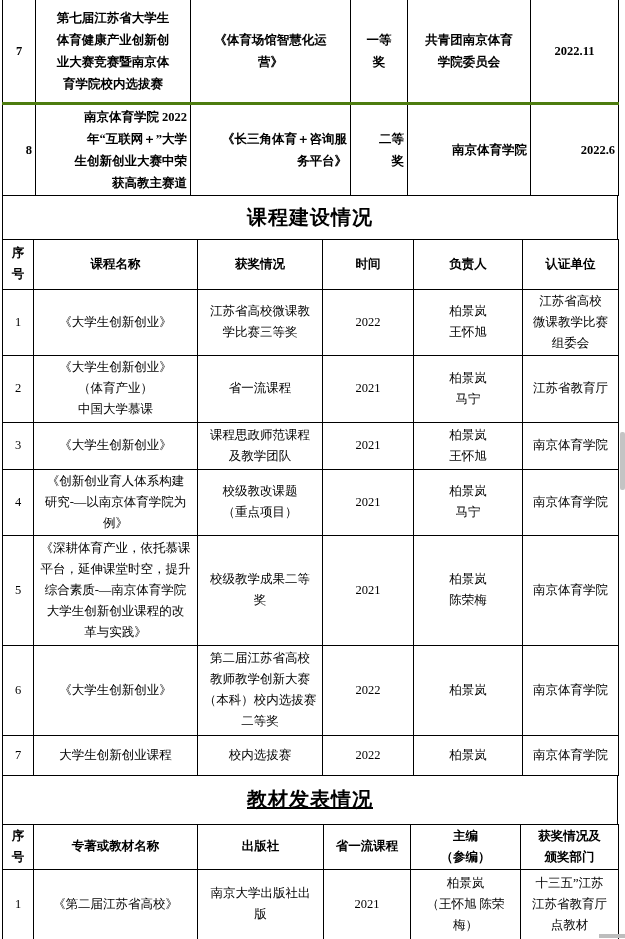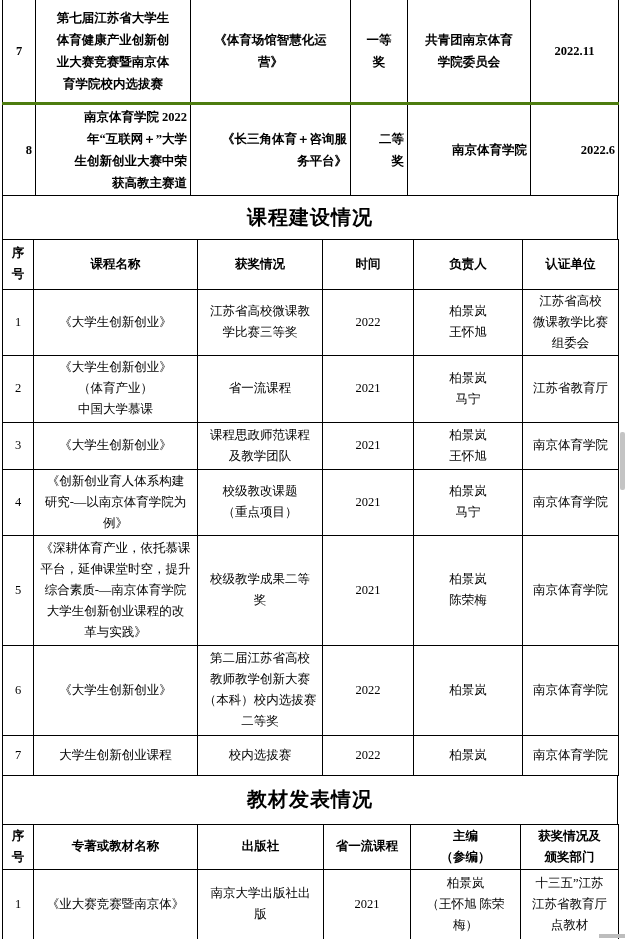--- a/index.html
+++ b/index.html
@@ -42,21 +42,21 @@
     width: 616px;
     border: 1px solid #000000;
     display: flex;
     align-items: center;
     justify-content: center;
     font-weight: bold;
     font-size: 20px;
     letter-spacing: 1px;
   }
   .section-band.s1 { height: 45px; }
-  .section-band.s2 { height: 50px; }
+  .section-band.s2 { height: 50px; text-decoration: underline; }
   .scroll-thumb {
     position: absolute;
     right: 0;
     top: 432px;
     width: 5px;
     height: 58px;
     background: #c4c4c4;
     border-radius: 2px;
   }
   .corner-handle {
@@ -234,21 +234,21 @@
         <td class="hdr">专著或教材名称</td>
         <td class="hdr">出版社</td>
         <td class="hdr">省一流课程</td>
         <td class="hdr">主编
 （参编）</td>
         <td class="hdr">获奖情况及
 颁奖部门</td>
       </tr>
       <tr style="height:70px">
         <td>1</td>
-        <td>《业大赛竞赛暨南京体》</td>
+        <td>《第二届江苏省高校》</td>
         <td class="left">南京大学出版社出
 版</td>
         <td>2021</td>
         <td>柏景岚
 （王怀旭 陈荣
 梅）</td>
         <td class="left">十三五”江苏
 江苏省教育厅
 点教材</td>
       </tr>

